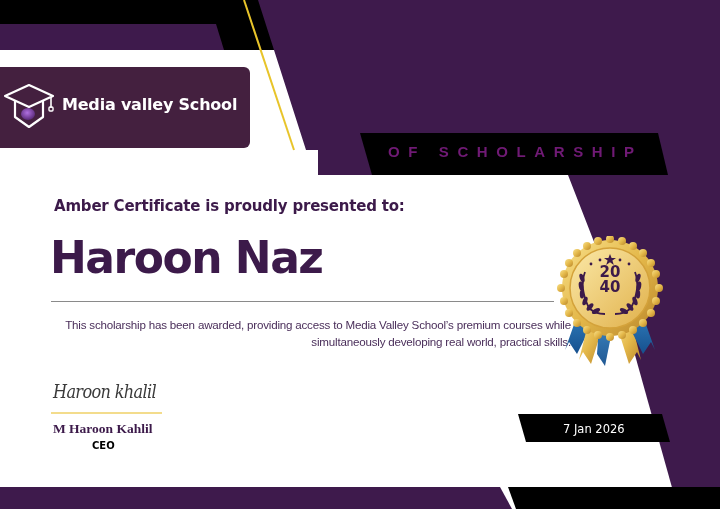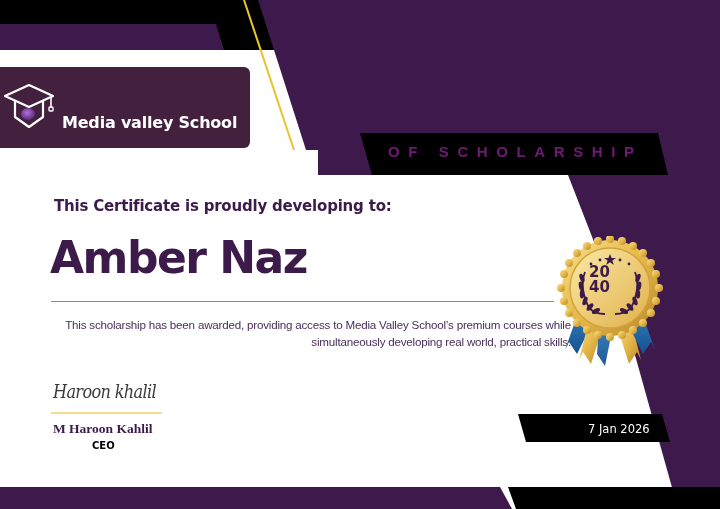--- a/index.html
+++ b/index.html
@@ -1,34 +1,34 @@
 <!DOCTYPE html>
 <html><head>
 <meta charset="utf-8">
 <style>
   html, body { margin: 0; padding: 0; }
   body { width: 720px; height: 509px; overflow: hidden; background: #ffffff; font-family: "DejaVu Sans", sans-serif; }
   .cert { position: relative; width: 720px; height: 509px; overflow: hidden; background: #ffffff; }
   .bg { position: absolute; left: 0; top: 0; width: 720px; height: 509px; }
   .logo-box { position: absolute; left: 0; top: 67px; width: 250px; height: 81px; background: #44203f; border-radius: 0 6px 6px 0; }
   .logo-icon { position: absolute; left: 2px; top: 14px; width: 54px; height: 54px; }
-  .logo-text { position: absolute; left: 62px; top: 28px; color: #ffffff; font-family: "DejaVu Sans", sans-serif; font-weight: bold; font-size: 16px; letter-spacing: -0.2px; white-space: nowrap; margin-top: 18px; }
+  .logo-text { position: absolute; left: 62px; top: 28px; color: #ffffff; font-family: "DejaVu Sans", sans-serif; font-weight: bold; font-size: 16px; letter-spacing: -0.2px; white-space: nowrap; }
   .title { position: absolute; left: 322px; top: 36px; color: #ffffff; font-family: "DejaVu Sans", sans-serif; font-weight: bold; font-size: 58px; letter-spacing: -2.5px; line-height: 70px; white-space: nowrap; }
   .subtitle { position: absolute; left: 388px; top: 143px; color: #701a75; font-family: "Liberation Sans", sans-serif; font-weight: bold; font-size: 15px; letter-spacing: 8.6px; white-space: nowrap; }
   .presented { position: absolute; left: 54px; top: 197px; color: #3c1a4a; font-family: "DejaVu Sans", sans-serif; font-weight: bold; font-size: 15px; letter-spacing: -0.2px; white-space: nowrap; }
   .recipient { position: absolute; left: 50px; top: 226px; color: #3c1a4a; font-family: "DejaVu Sans", sans-serif; font-weight: bold; font-size: 44px; letter-spacing: -1.5px; line-height: 64px; white-space: nowrap; }
   .divider { position: absolute; left: 51px; top: 301px; width: 503px; height: 1px; background: #8a8a8a; }
   .desc { position: absolute; left: 51px; top: 316px; width: 520px; color: #4a2e5a; font-family: Liberation Sans, sans-serif; font-size: 11.6px; line-height: 17px; letter-spacing: -0.2px; text-align: right; }
   .signature { position: absolute; left: 53px; top: 380px; color: #3a3a3a; font-family: "DejaVu Serif", serif; font-style: italic; font-size: 19px; letter-spacing: -0.8px; white-space: nowrap; transform: scaleX(0.85); transform-origin: left center; }
   .sig-line { position: absolute; left: 51px; top: 412px; width: 111px; height: 2px; background: #f3dc8c; }
   .signer-name { position: absolute; left: 53px; top: 421px; color: #3c1a4a; font-family: Liberation Serif, serif; font-weight: bold; font-size: 13.5px; white-space: nowrap; }
   .signer-role { position: absolute; left: 92px; top: 440px; color: #000000; font-family: "DejaVu Sans", sans-serif; font-weight: bold; font-size: 10px; white-space: nowrap; }
-  .date-text { position: absolute; left: 588px; top: 422px; color: #ffffff; font-family: "DejaVu Sans", sans-serif; font-size: 11.5px; white-space: nowrap; }
+  .date-text { position: absolute; left: 563px; top: 422px; color: #ffffff; font-family: "DejaVu Sans", sans-serif; font-size: 11.5px; white-space: nowrap; }
   .badge { position: absolute; left: 555px; top: 236px; width: 110px; height: 132px; }
-  .badge-year { position: absolute; left: 589px; top: 265px; width: 42px; color: #3c1a4a; font-family: "DejaVu Sans", sans-serif; font-weight: bold; font-size: 15px; line-height: 15px; }
+  .badge-year { position: absolute; left: 589px; top: 265px; width: 42px; text-align: center; color: #3c1a4a; font-family: "DejaVu Sans", sans-serif; font-weight: bold; font-size: 15px; line-height: 15px; }
 </style>
 </head>
 <body>
 
 <div class="cert">
 
   <svg class="bg" viewBox="0 0 720 509" xmlns="http://www.w3.org/2000/svg">
 
     <polygon points="0,0 262,0 300,50 0,50" fill="#000000"></polygon>
 
@@ -65,22 +65,22 @@
       <path d="M13,20 L13,36 L27,46 L41,36 L41,20" fill="none" stroke="#ffffff" stroke-width="2.2" stroke-linejoin="round"></path>
       <line x1="49" y1="16" x2="49" y2="27" stroke="#ffffff" stroke-width="1.6"></line>
       <rect x="47" y="26" width="4" height="4" rx="1" fill="none" stroke="#ffffff" stroke-width="1.4"></rect>
       <ellipse cx="26" cy="33" rx="7" ry="6" fill="url(#orb)"></ellipse>
     </svg>
     <span class="logo-text">Media valley School</span>
   </div>
 
   <div class="subtitle">OF SCHOLARSHIP</div>
 
-  <div class="presented">This Certificate is proudly developing to:</div>
-  <div class="recipient">Amber Naz</div>
+  <div class="presented">Amber Certificate is proudly presented to:</div>
+  <div class="recipient">Haroon Naz</div>
   <div class="divider"></div>
   <div class="desc">This scholarship has been awarded, providing access to Media Valley School’s premium courses while simultaneously developing real world, practical skills.</div>
 
   <svg class="badge" viewBox="0 0 110 132" xmlns="http://www.w3.org/2000/svg">
     <defs>
       <linearGradient id="gold" x1="0" y1="0" x2="1" y2="1">
         <stop offset="0%" stop-color="#f8e08a"></stop>
         <stop offset="50%" stop-color="#e4b84a"></stop>
         <stop offset="100%" stop-color="#b9862a"></stop>
       </linearGradient>

